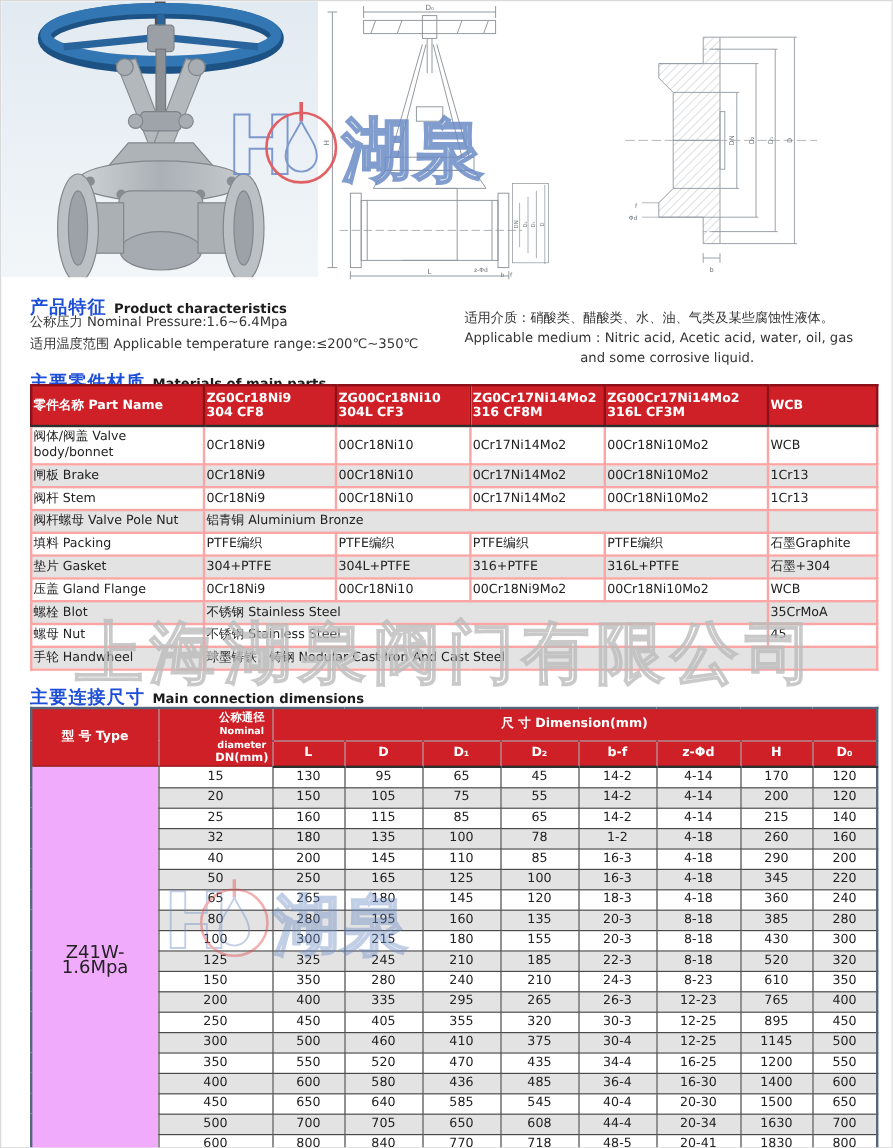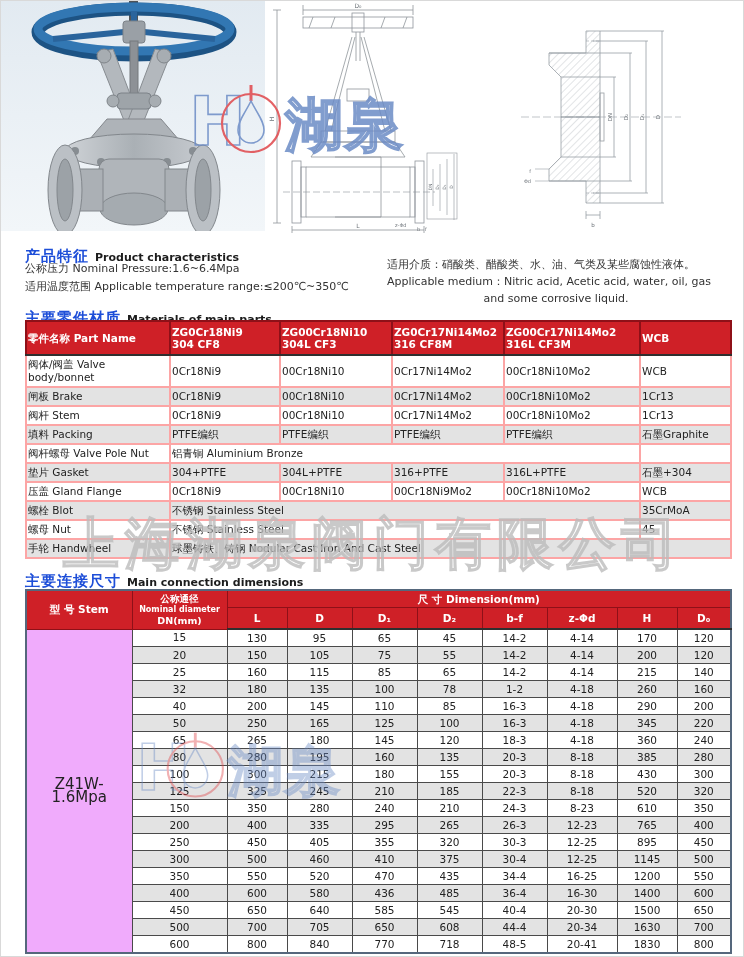--- a/index.html
+++ b/index.html
@@ -37,21 +37,21 @@
   #materials-table th,#materials-table td{border:2px solid #fca5a5;text-align:left;padding:2px 1px;line-height:13px;overflow:hidden;}
   #materials-table thead th{background:#cf2027;color:#fff;border-color:#8e1018;border-bottom:2px solid #2f2f2f;font-weight:bold;height:28px;}
   #materials-table thead th .h2l{display:block;line-height:12px;}
   #materials-body tr:nth-child(even){background:#e3e3e3;}
   #materials-table{border:1.5px solid #3c3c3c;}
 
   #dims-table{position:absolute;left:24px;top:588px;width:705px;font-size:10.5px;border:2px solid #55677c;}
   #dims-table th,#dims-table td{border:1px solid #4a4a4a;text-align:center;padding:1.5px 1px;line-height:13px;overflow:hidden;}
   #dims-table thead th{background:#cf2027;color:#fff;border-color:#8e1018;font-weight:bold;}
   #dims-table thead .hrow2 th{border-top:1.5px solid #8e1018;border-bottom:2px solid #2f2f2f;height:17px;}
-  #dims-table thead .multi{display:block;line-height:11px;font-size:9.5px;}
+  #dims-table thead .multi{display:block;line-height:11px;font-size:9.5px;padding-left:44px;}
   #dims-body tr:nth-child(even){background:#e3e3e3;}
   #dims-table .type-cell{background:#f0abfc;font-size:15px;}
 
   
   .wm-company{position:absolute;left:62px;top:506px;width:640px;z-index:5;pointer-events:none;
       font-size:56px;font-weight:bold;letter-spacing:6px;white-space:nowrap;
       color:rgba(255,255,255,0);-webkit-text-stroke:1.3px #bcbcbc;opacity:.8;}
 </style>
 </head>
 <body>
@@ -282,31 +282,31 @@
         </tr>
         <tr>
           <td>阀杆 Stem</td>
           <td>0Cr18Ni9</td>
           <td>00Cr18Ni10</td>
           <td>0Cr17Ni14Mo2</td>
           <td>00Cr18Ni10Mo2</td>
           <td>1Cr13</td>
         </tr>
         <tr>
+          <td>阀杆螺母 Valve Pole Nut</td>
+          <td colspan="4">铝青铜 Aluminium Bronze</td>
+          <td></td>
+        </tr>
+        <tr>
           <td>填料 Packing</td>
           <td>PTFE编织</td>
           <td>PTFE编织</td>
           <td>PTFE编织</td>
           <td>PTFE编织</td>
           <td>石墨Graphite</td>
-        </tr>
-        <tr>
-          <td>阀杆螺母 Valve Pole Nut</td>
-          <td colspan="4">铝青铜 Aluminium Bronze</td>
-          <td></td>
         </tr>
         <tr>
           <td>垫片 Gasket</td>
           <td>304+PTFE</td>
           <td>304L+PTFE</td>
           <td>316+PTFE</td>
           <td>316L+PTFE</td>
           <td>石墨+304</td>
         </tr>
         <tr>
@@ -347,21 +347,21 @@
         <col style="width:65px">
         <col style="width:65px">
         <col style="width:65px">
         <col style="width:65px">
         <col style="width:70px">
         <col style="width:60px">
         <col style="width:54px">
       </colgroup>
     <thead>
       <tr>
-        <th rowspan="2">型  号 Stem</th>
+        <th rowspan="2">型  号 Type</th>
         <th rowspan="2">
           <span class="multi">公称通径</span>
           <span class="multi" style="font-size:8px">Nominal diameter</span>
           <span class="multi">DN(mm)</span>
         </th>
         <th colspan="8">尺  寸 Dimension(mm)</th>
       </tr>
       <tr class="hrow2">
         <th>L</th>
         <th>D</th>

